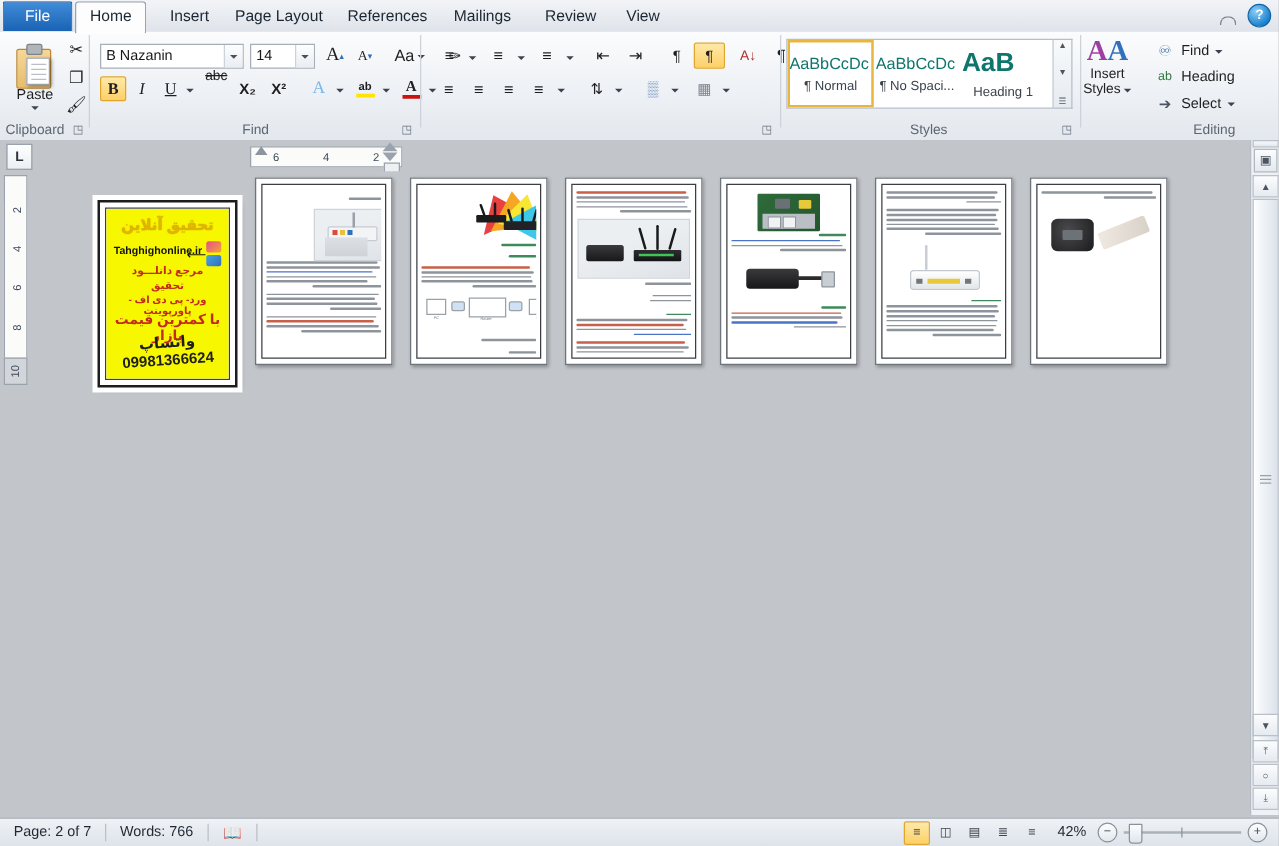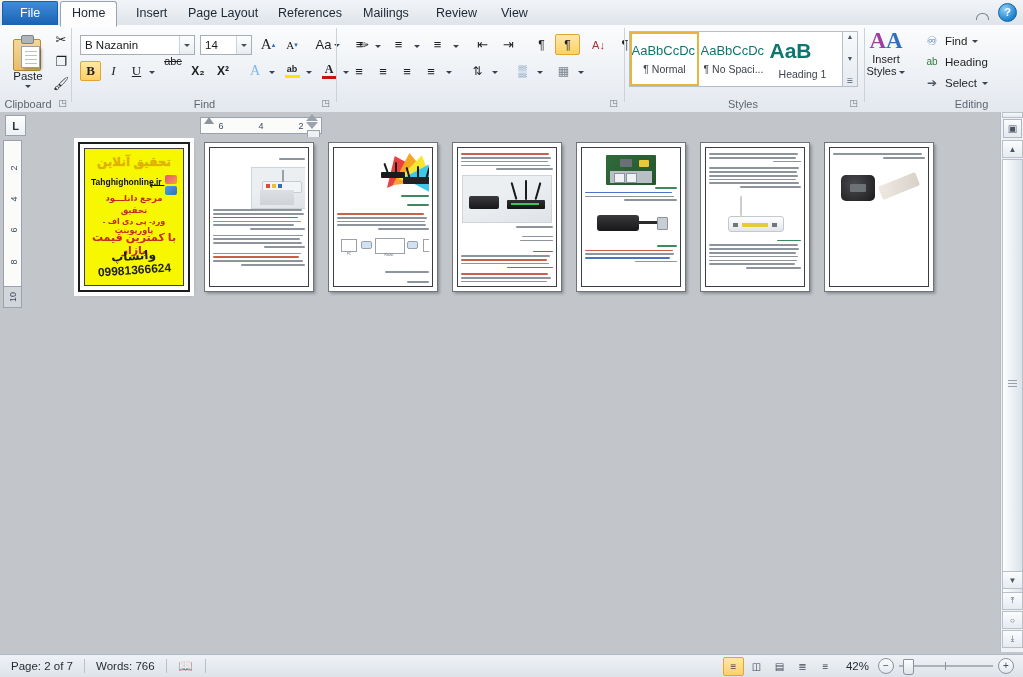--- a/index.html
+++ b/index.html
@@ -208,20 +208,21 @@
   }
   .pagewrap{position:absolute;top:5px;display:flex;gap:0;}
   .page{
     position:relative;background:#fff;border:1px solid #6e747c;
     box-shadow:1.5px 1.5px 3px rgba(0,0,0,.32);
     box-sizing:border-box;overflow:hidden;
   }
   .page.sel{
     border:2px solid #1c1d1f;
     box-shadow:0 0 0 4px #ffffff,2px 2px 4px rgba(0,0,0,.35);
+    margin-top:18px;
   }
   .pageinner{position:absolute;left:4px;top:4px;right:4px;bottom:4px;
     border:1px solid #3b3f45;box-sizing:border-box;overflow:hidden;background:#fff;}
   .pbody{position:absolute;left:3px;right:3px;top:3px;bottom:3px;overflow:hidden;}
 
   
   .ln{height:1.6px;background:#8e949c;margin:2.2px 0;border-radius:1px;}
   .ln.r{background:#c8604a;}
   .ln.b{background:#4a74c8;}
   .ln.g{background:#3f8a5c;}

